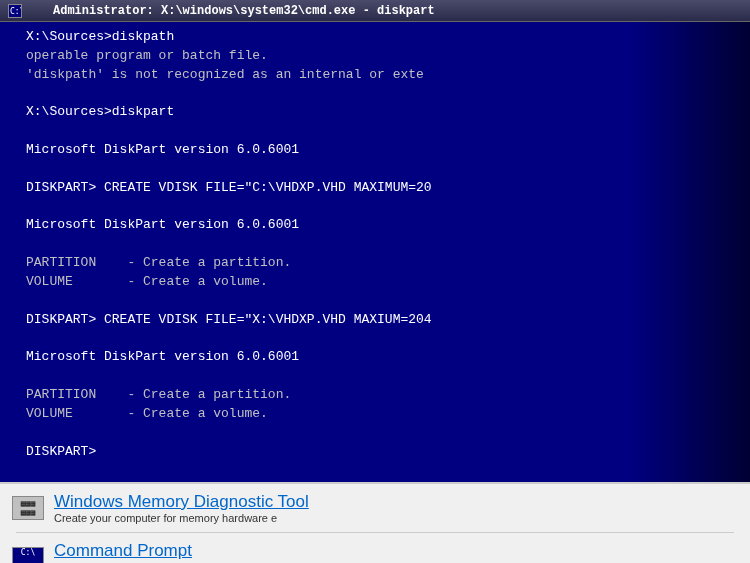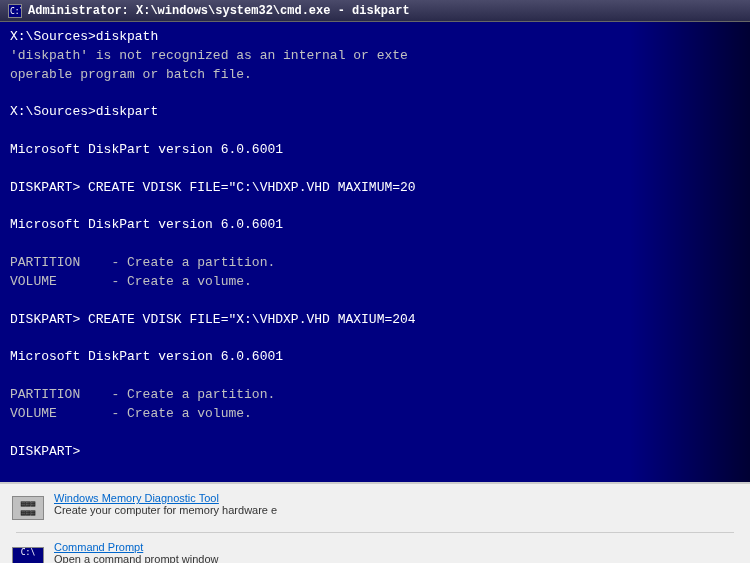--- a/index.html
+++ b/index.html
@@ -30,29 +30,30 @@
       display: flex;
       align-items: center;
       justify-content: center;
       font-size: 9px;
       color: #fff;
       flex-shrink: 0;
     }
     .title-bar-text {
       font-size: 12px;
       font-weight: bold;
+      margin-left: 25px;
     }
 
     
     .cmd-window {
       background: #000080;
       color: #c0c0c0;
       font-size: 13px;
       line-height: 1.45;
-      padding: 6px 10px;
+      padding: 6px 26px;
       height: 460px;
       overflow: hidden;
       position: relative;
     }
 
     .cmd-line {
       white-space: pre;
       color: #c0c0c0;
     }
 
@@ -119,21 +120,21 @@
       font-family: monospace;
     }
 
     .taskbar-item-content {
       display: flex;
       flex-direction: column;
     }
 
     .taskbar-item-title {
       color: #0066cc;
-      font-size: 11px;
+      font-size: 17px;
       text-decoration: underline;
       font-family: Arial, sans-serif;
     }
 
     .taskbar-item-desc {
       color: #333;
       font-size: 11px;
       font-family: Arial, sans-serif;
     }
 
@@ -164,22 +165,22 @@
       <text x="1" y="9" font-size="8" fill="white" font-family="monospace">C:\</text>
     </svg>
   </div>
   <span class="title-bar-text">Administrator: X:\windows\system32\cmd.exe - diskpart</span>
 </div>
 
 <div class="cmd-window">
 
   <div id="cmd-lines-container">
       <div class="cmd-line bright">X:\Sources&gt;diskpath</div>
+      <div class="cmd-line ">operable program or batch file.</div>
       <div class="cmd-line ">'diskpath' is not recognized as an internal or exte</div>
-      <div class="cmd-line ">operable program or batch file.</div>
       <div class="cmd-line ">&nbsp;</div>
       <div class="cmd-line bright">X:\Sources&gt;diskpart</div>
       <div class="cmd-line ">&nbsp;</div>
       <div class="cmd-line bright">Microsoft DiskPart version 6.0.6001</div>
       <div class="cmd-line ">&nbsp;</div>
       <div class="cmd-line bright">DISKPART&gt; CREATE VDISK FILE="C:\VHDXP.VHD MAXIMUM=20</div>
       <div class="cmd-line ">&nbsp;</div>
       <div class="cmd-line bright">Microsoft DiskPart version 6.0.6001</div>
       <div class="cmd-line ">&nbsp;</div>
       <div class="cmd-line ">PARTITION    - Create a partition.</div>

